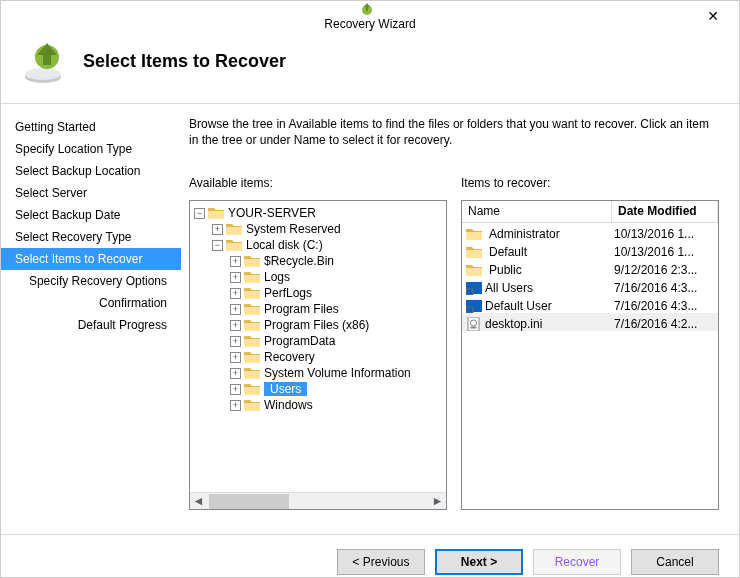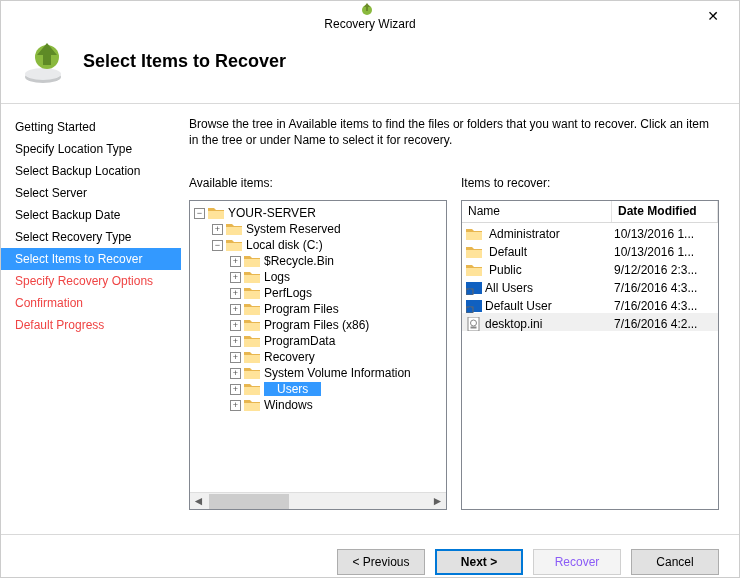--- a/index.html
+++ b/index.html
@@ -57,21 +57,21 @@
   .nav-item {
     padding: 4px 14px;
     font-size: 12px;
     cursor: default;
     white-space: nowrap;
   }
   .nav-item.selected {
     background: #3399ff;
     color: #fff;
   }
-  .nav-item.disabled { color: #ef4444; }
+  .nav-item.disabled { color: #000000; text-align: right; }
 
   .content {
     flex: 1;
     padding: 12px 20px 0 8px;
   }
   .desc { margin-bottom: 28px; line-height: 1.35; }
   .panes {
     display: flex;
     gap: 14px;
   }
@@ -108,21 +108,21 @@
     background:#fff;
     color:#555;
     cursor:pointer;
   }
   .folder-icon {
     width: 16px; height: 14px;
     display:inline-block;
     margin-right: 4px;
   }
   .tree-label.selected {
-    background:#3399ff; color:#fff; padding:0 13px;
+    background:#3399ff; color:#fff; padding:0 6px;
     outline:1px dotted #fff;
   }
 
   
   .list-header {
     display:flex; height:22px; align-items:stretch;
     border-bottom:1px solid #d9d9d9;
     font-size:12px;
     background:#fff;
   }

